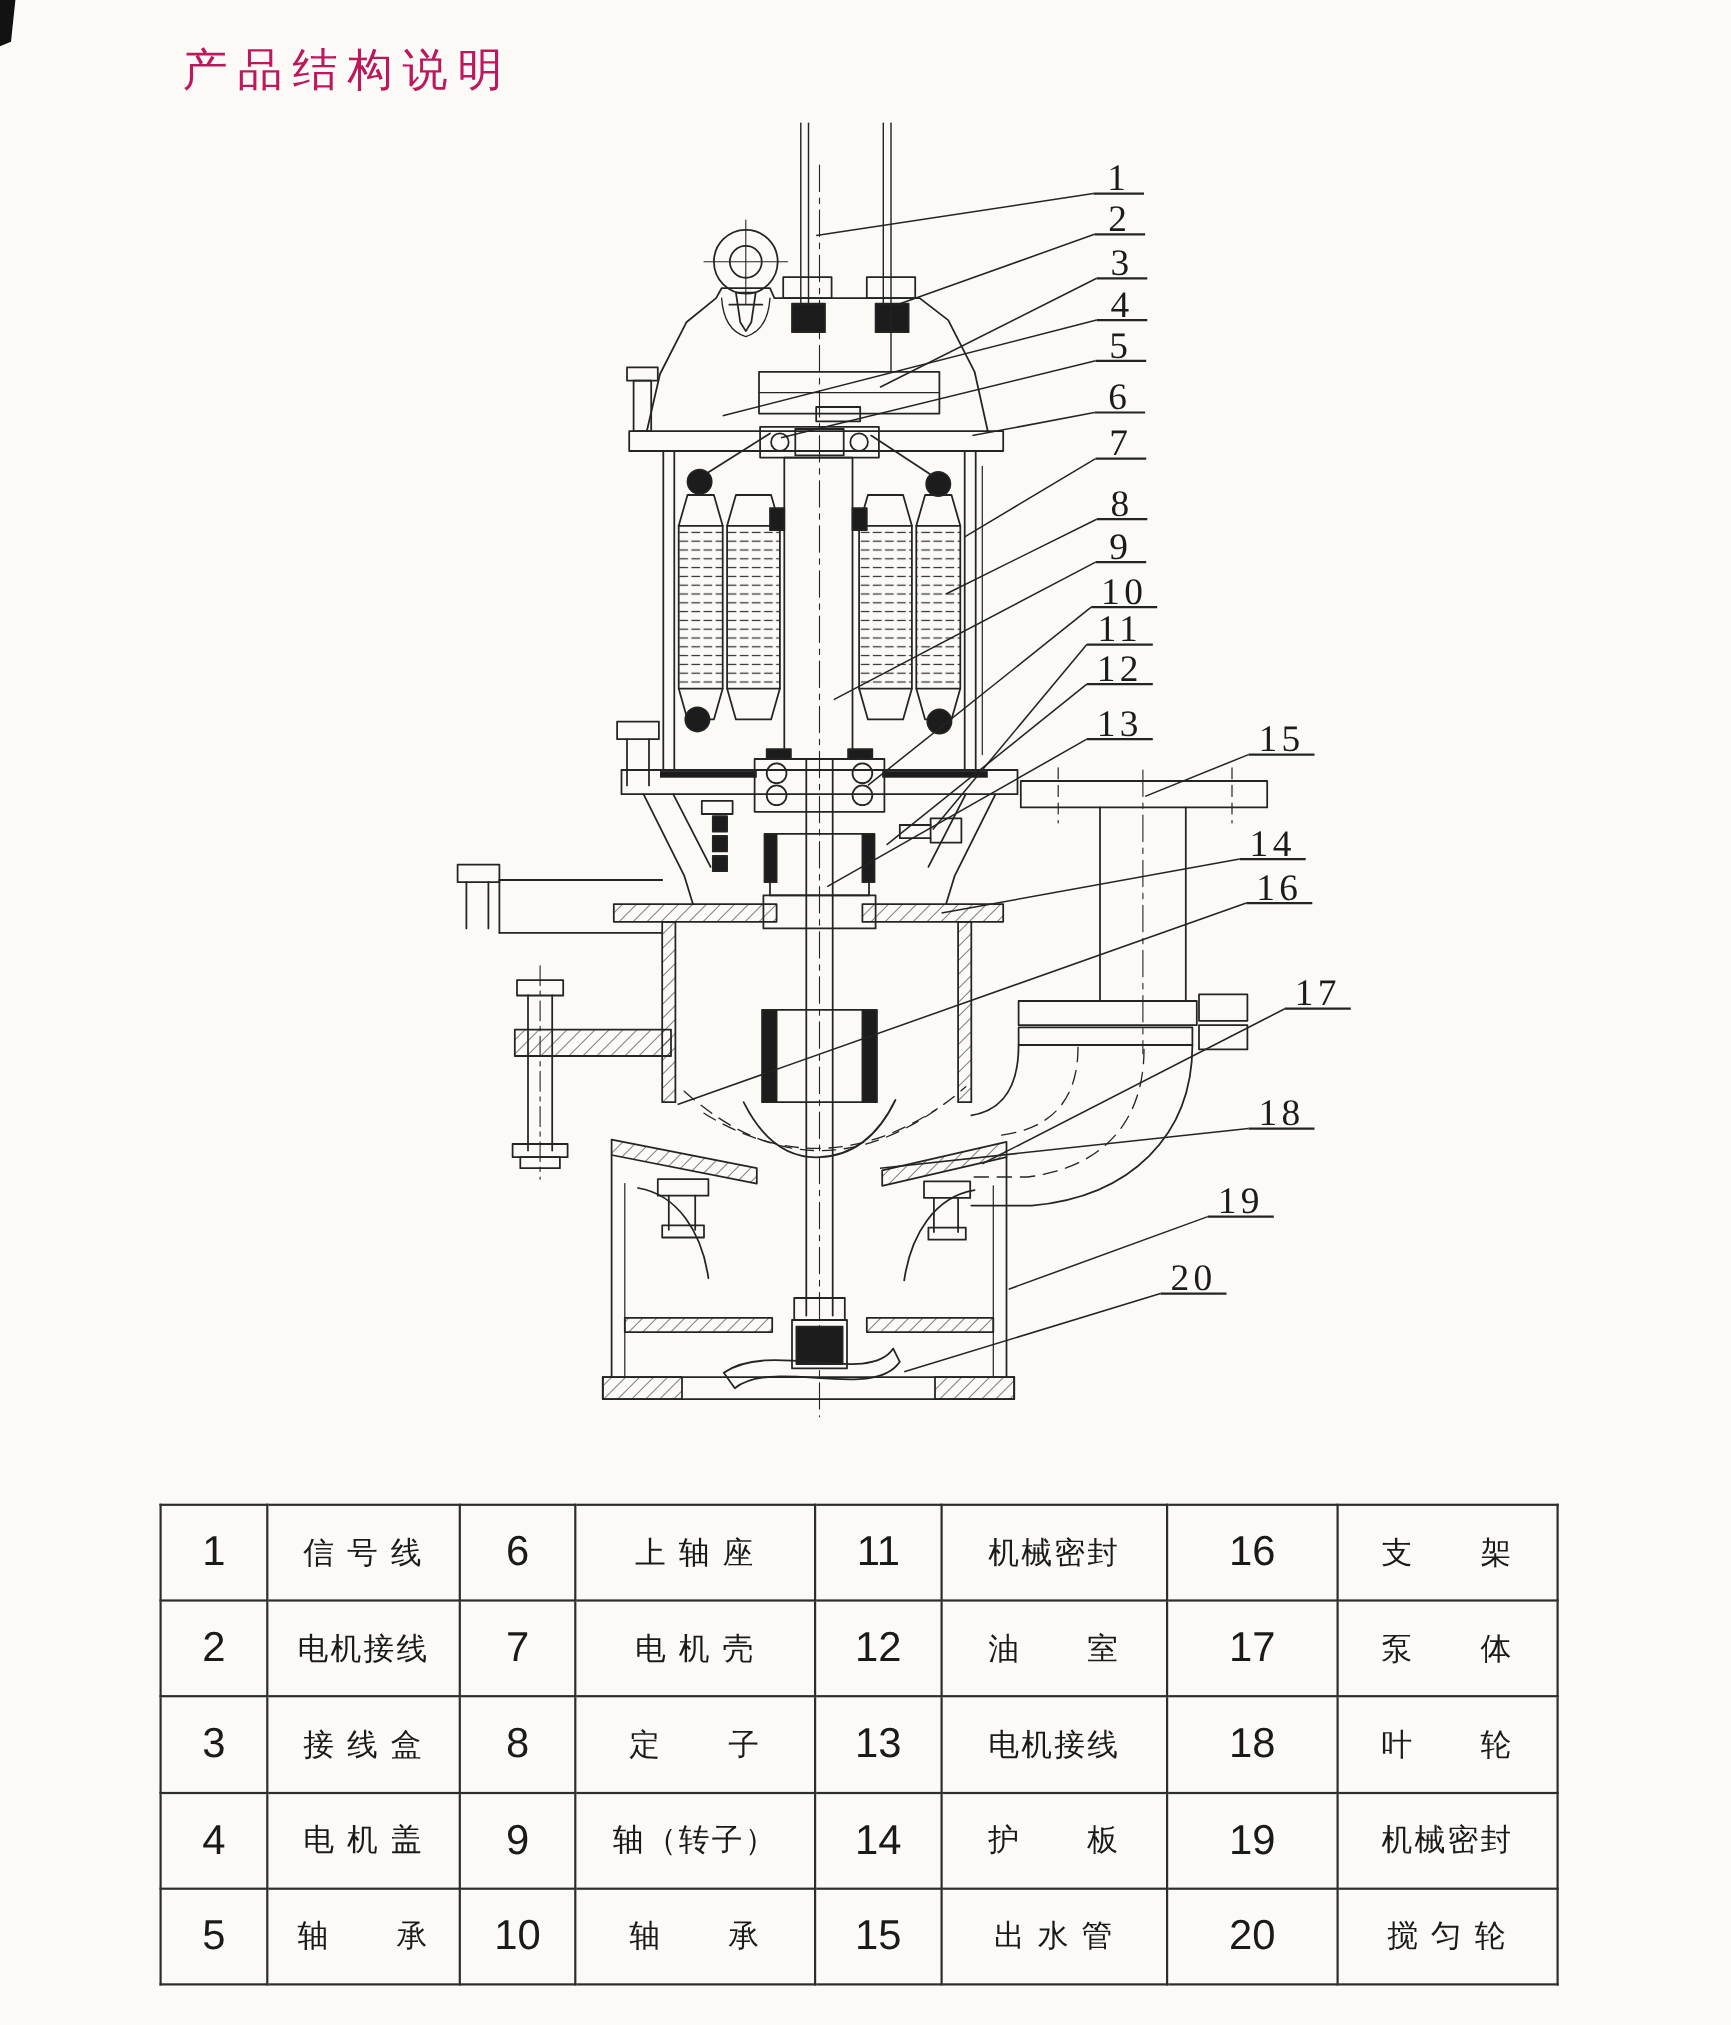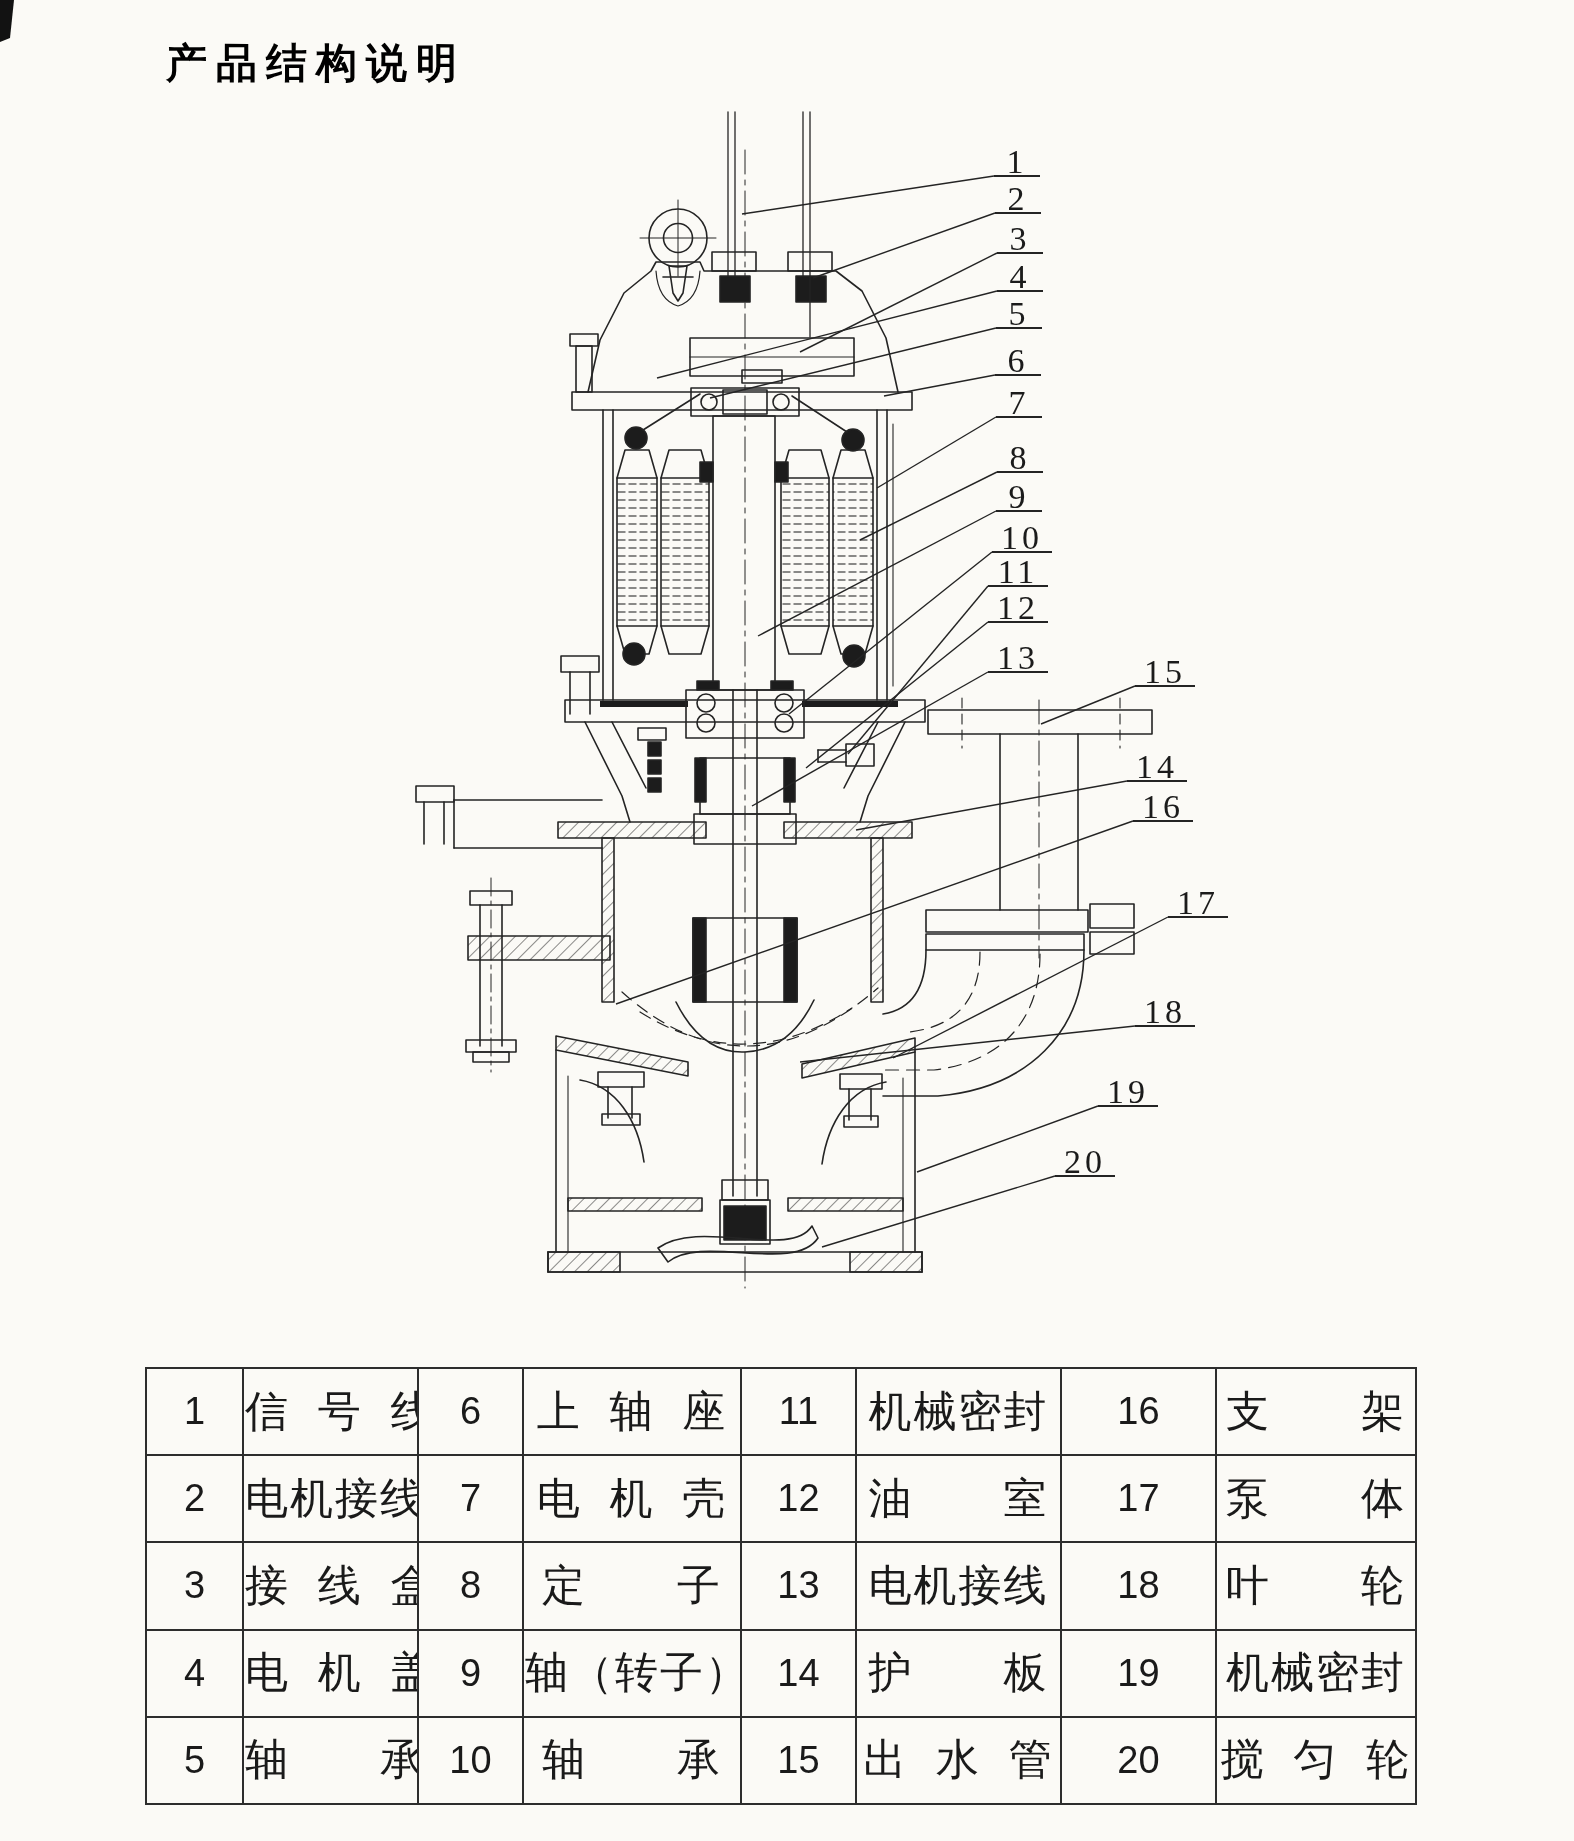--- a/index.html
+++ b/index.html
@@ -3,34 +3,34 @@
 <meta charset="utf-8">
 <style>
   html,body{margin:0;padding:0;}
   body{
     width:1574px;height:1841px;position:relative;overflow:hidden;
     background:#fbfaf6;
     font-family:"Liberation Sans", sans-serif;color:#1c1c1c;
   }
   .page-title{
     position:absolute;left:166px;top:36px;
-    font-size:41px;font-weight:700;letter-spacing:9px;color:#000000;
+    font-size:41px;font-weight:400;letter-spacing:9px;color:#be185d;
     white-space:pre;
   }
   svg.diagram{position:absolute;left:0;top:0;width:1574px;height:1841px;}
   table.parts-table{
     position:absolute;left:145px;top:1367px;width:1270px;height:438px;
     border-collapse:collapse;table-layout:fixed;background:transparent;
   }
   table.parts-table td{
     border:2px solid #2d2d2d;text-align:center;vertical-align:middle;
     white-space:pre;color:#1a1a1a;overflow:hidden;
   }
   td.num{font-size:38px;font-family:"Liberation Sans",sans-serif;}
-  td.nm{font-size:43px;letter-spacing:2px;font-family:Liberation Mono, monospace;}
+  td.nm{font-size:28px;letter-spacing:2px;}
 </style>
 </head>
 <body>
 
 <div class="page-title">产品结构说明</div>
 
 <svg class="diagram" viewBox="0 0 1574 1841" xmlns="http://www.w3.org/2000/svg">
   <defs>
     <pattern id="hatch" patternUnits="userSpaceOnUse" width="9" height="9" patternTransform="rotate(45)">
       <line x1="0" y1="0" x2="0" y2="9" stroke="#2b2b2b" stroke-width="1.1"></line>

